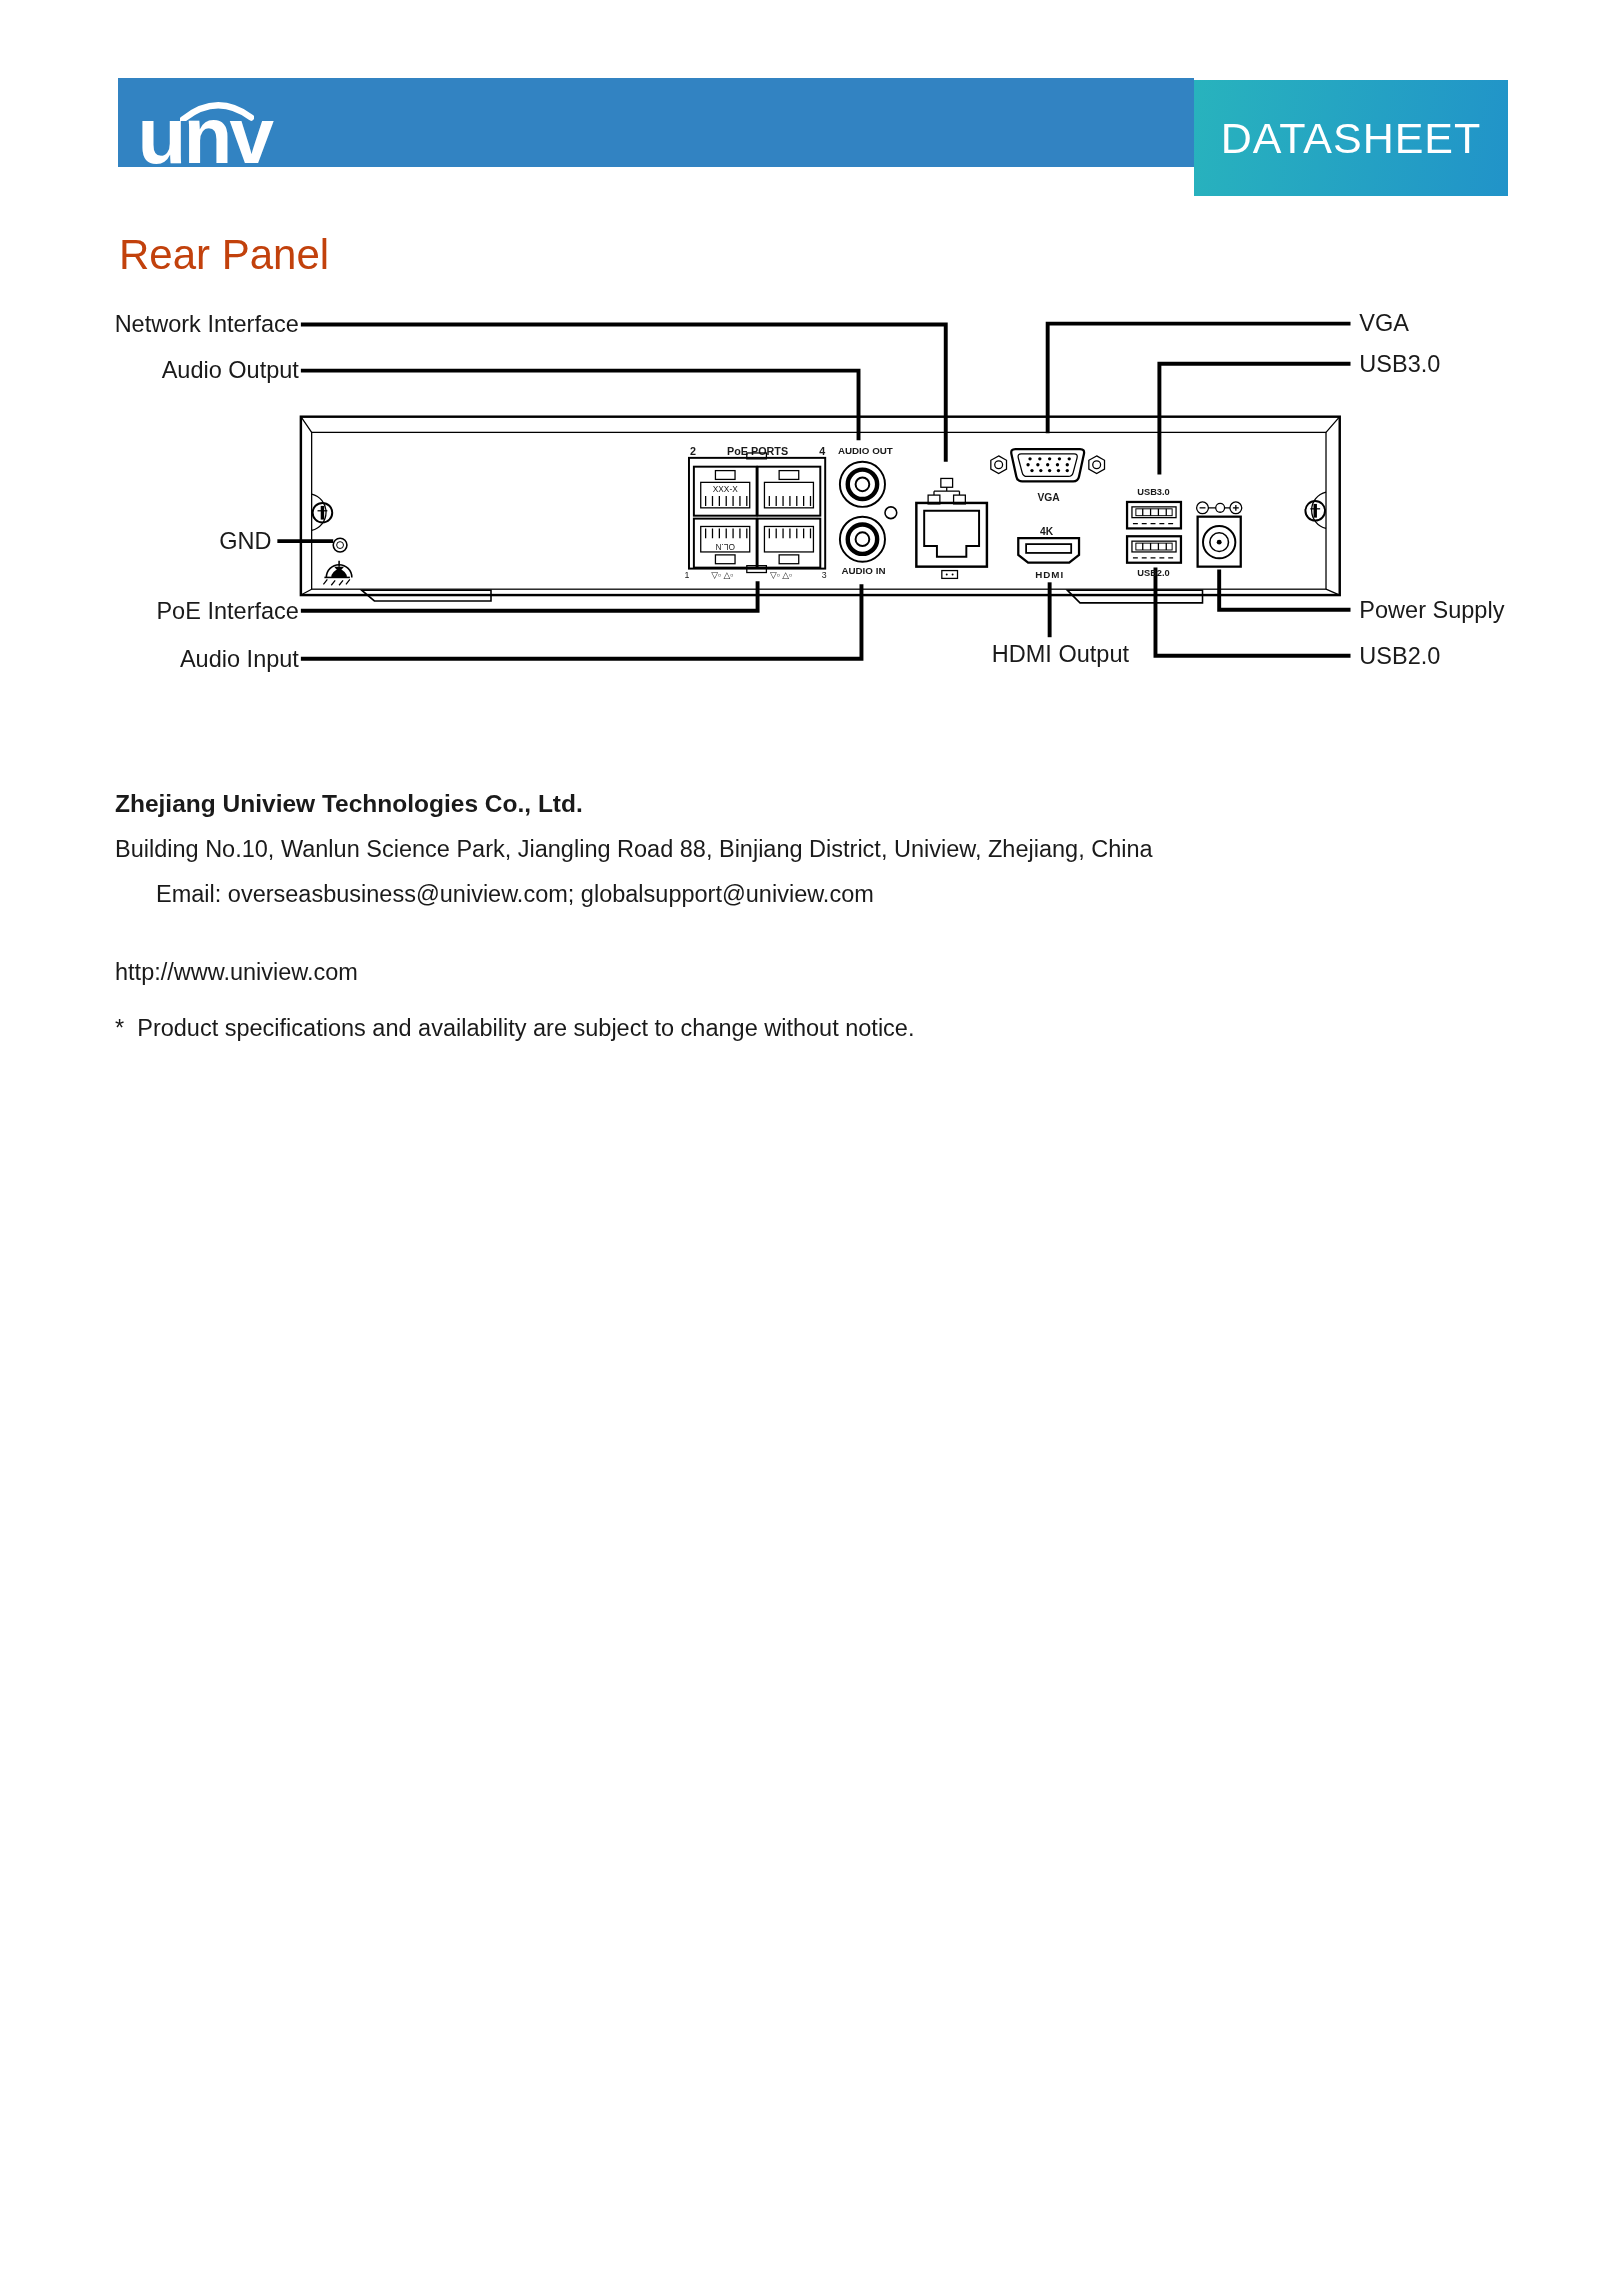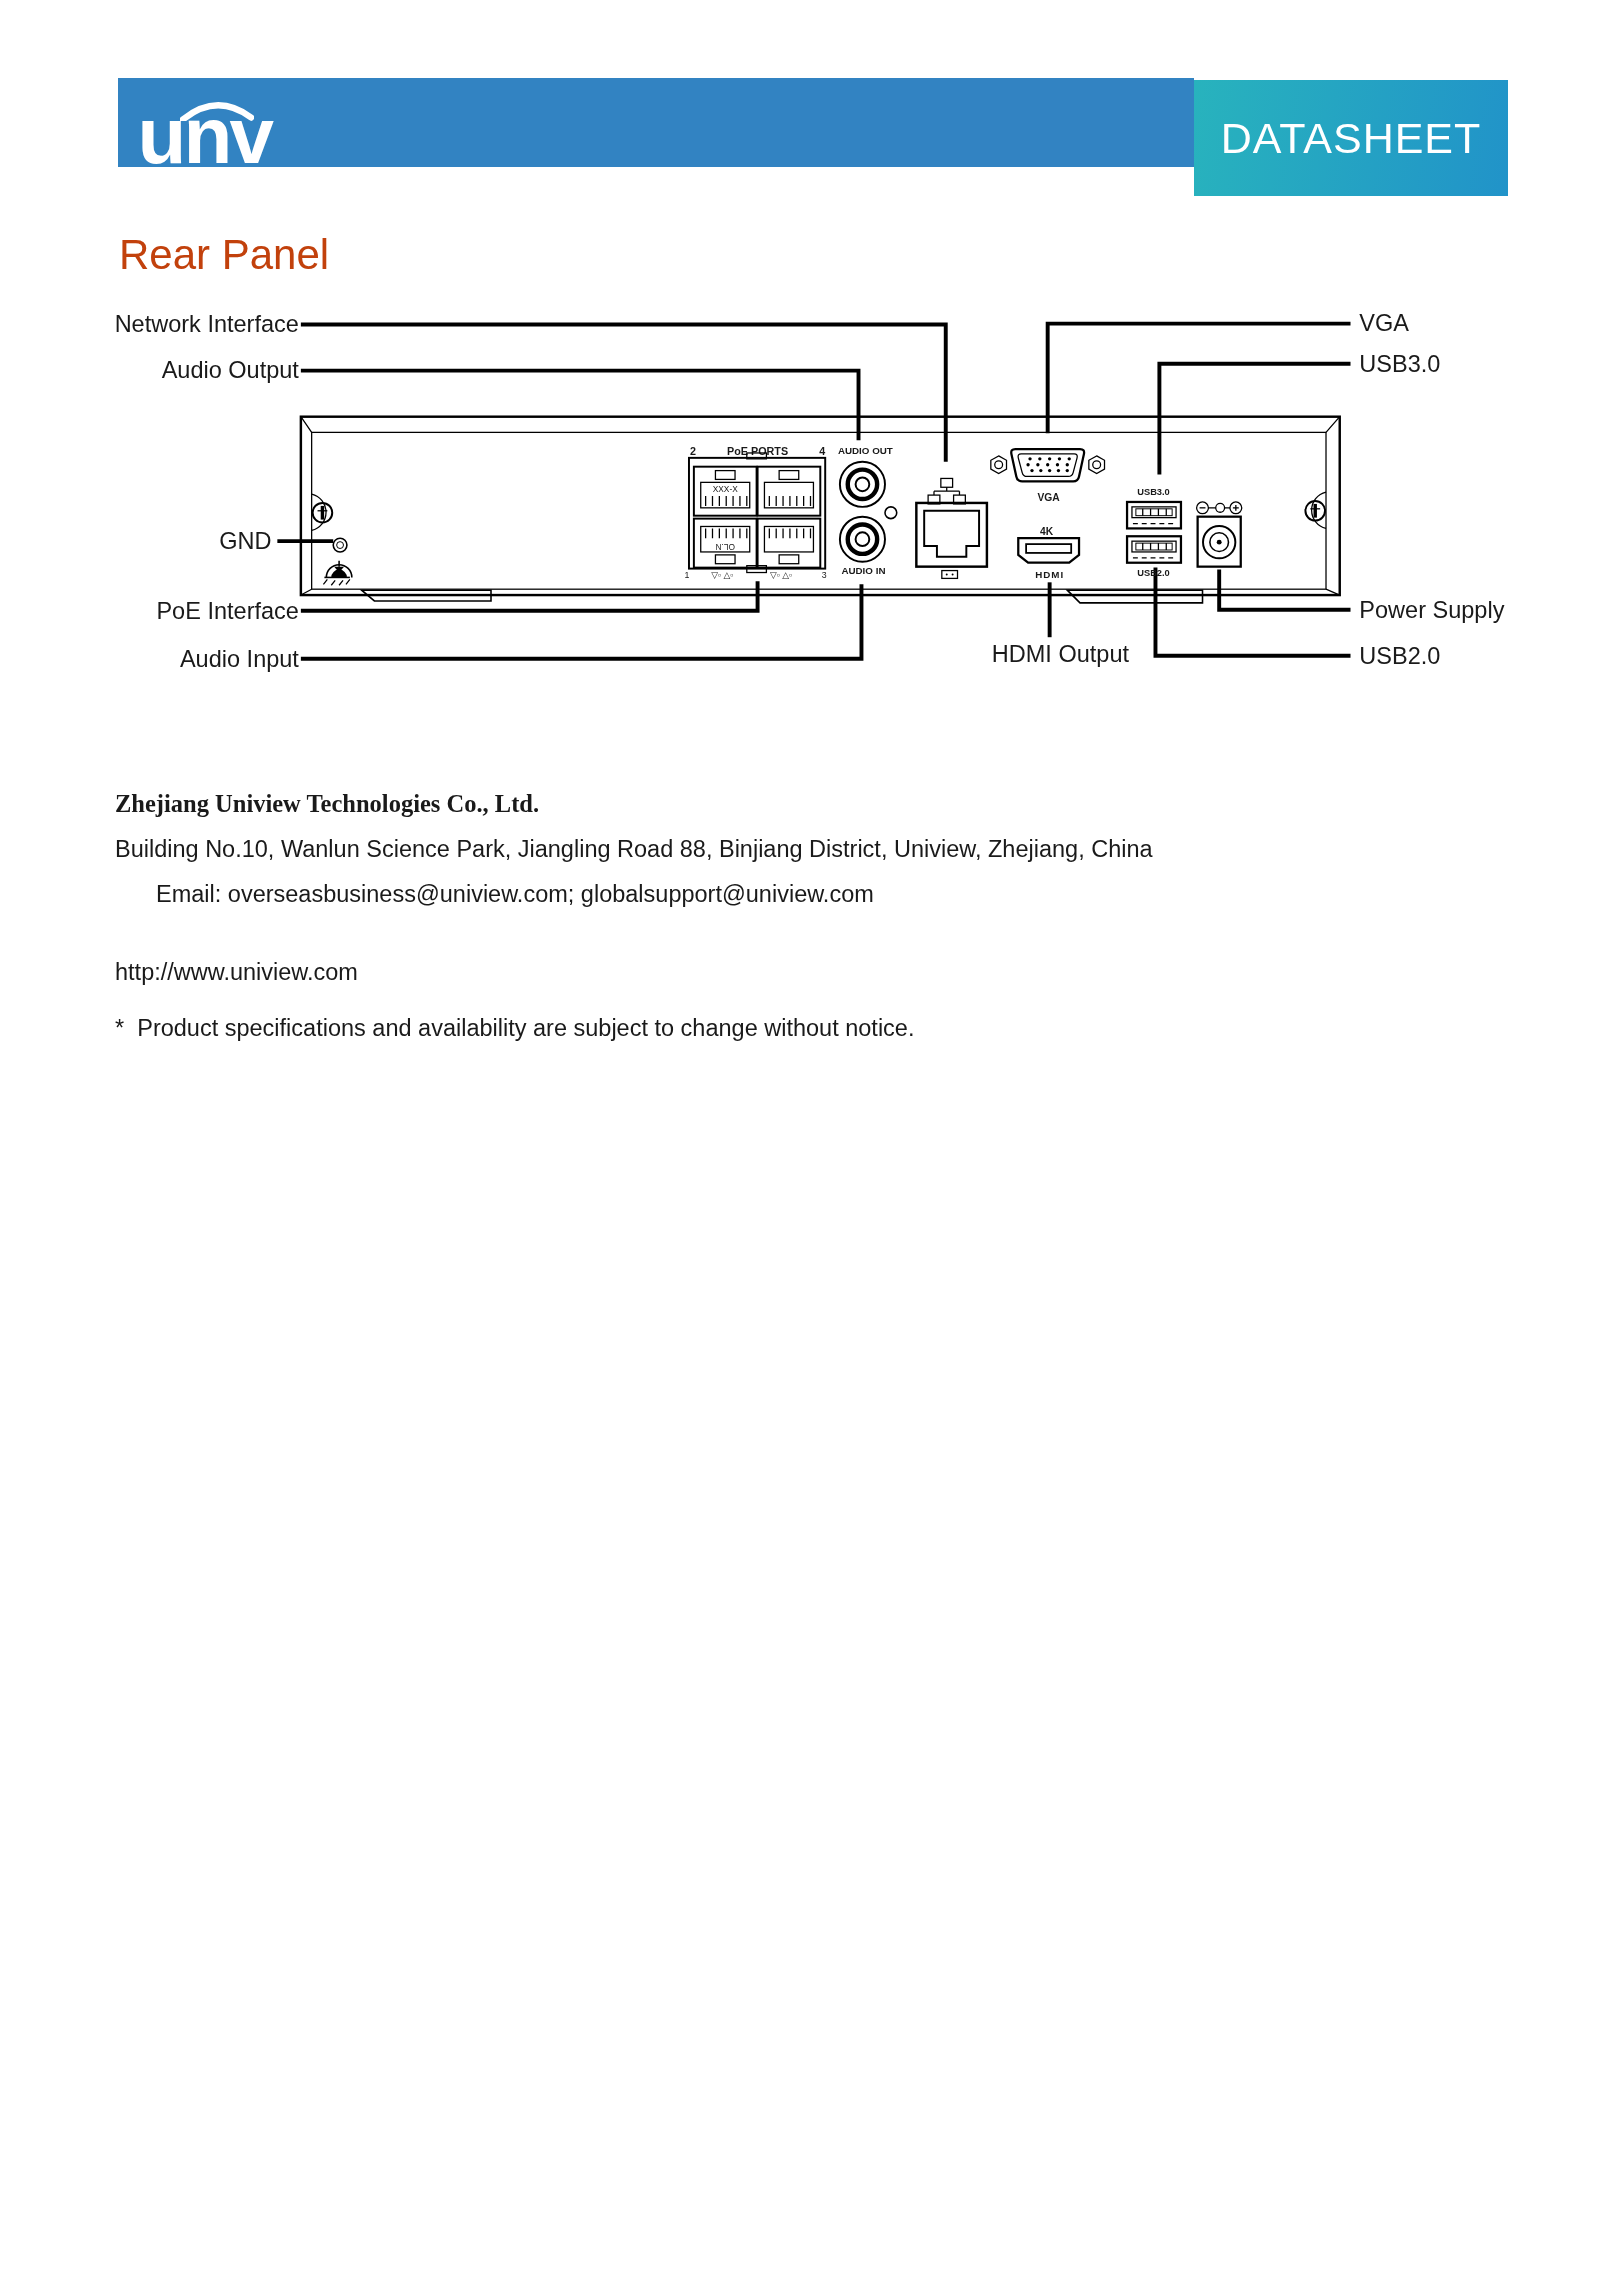--- a/index.html
+++ b/index.html
@@ -28,21 +28,21 @@
   .s25{stroke:#000;stroke-width:2.5;fill:none;}
   .s23{stroke:#000;stroke-width:2.3;fill:none;}
   .s2{stroke:#000;stroke-width:2;fill:none;}
   .s16{stroke:#000;stroke-width:1.6;fill:none;}
   .s13{stroke:#000;stroke-width:1.3;fill:none;}
   .s1{stroke:#000;stroke-width:1;fill:none;}
   .tb{font-weight:600;}
 
   
   .fline{position:absolute;left:115px;font-size:23.5px;white-space:pre;}
-  .fbold{font-weight:700;font-size:24.5px;font-family:Liberation Serif, serif;}
+  .fbold{font-weight:700;font-size:24.5px;}
 </style>
 </head>
 <body>
 
 <div class="page">
 
   <div class="band">
     <span class="logo-text" style="position:absolute;left:19.6px;top:17.6px;">unv</span>
     <svg class="logo-arc" style="left:62px;top:19.6px;" width="74" height="23.5" viewBox="0 0 76 24">
       <path d="M3,22 Q38,-6 73,20" stroke="#ffffff" stroke-width="6.5" fill="none" stroke-linecap="round"></path>

